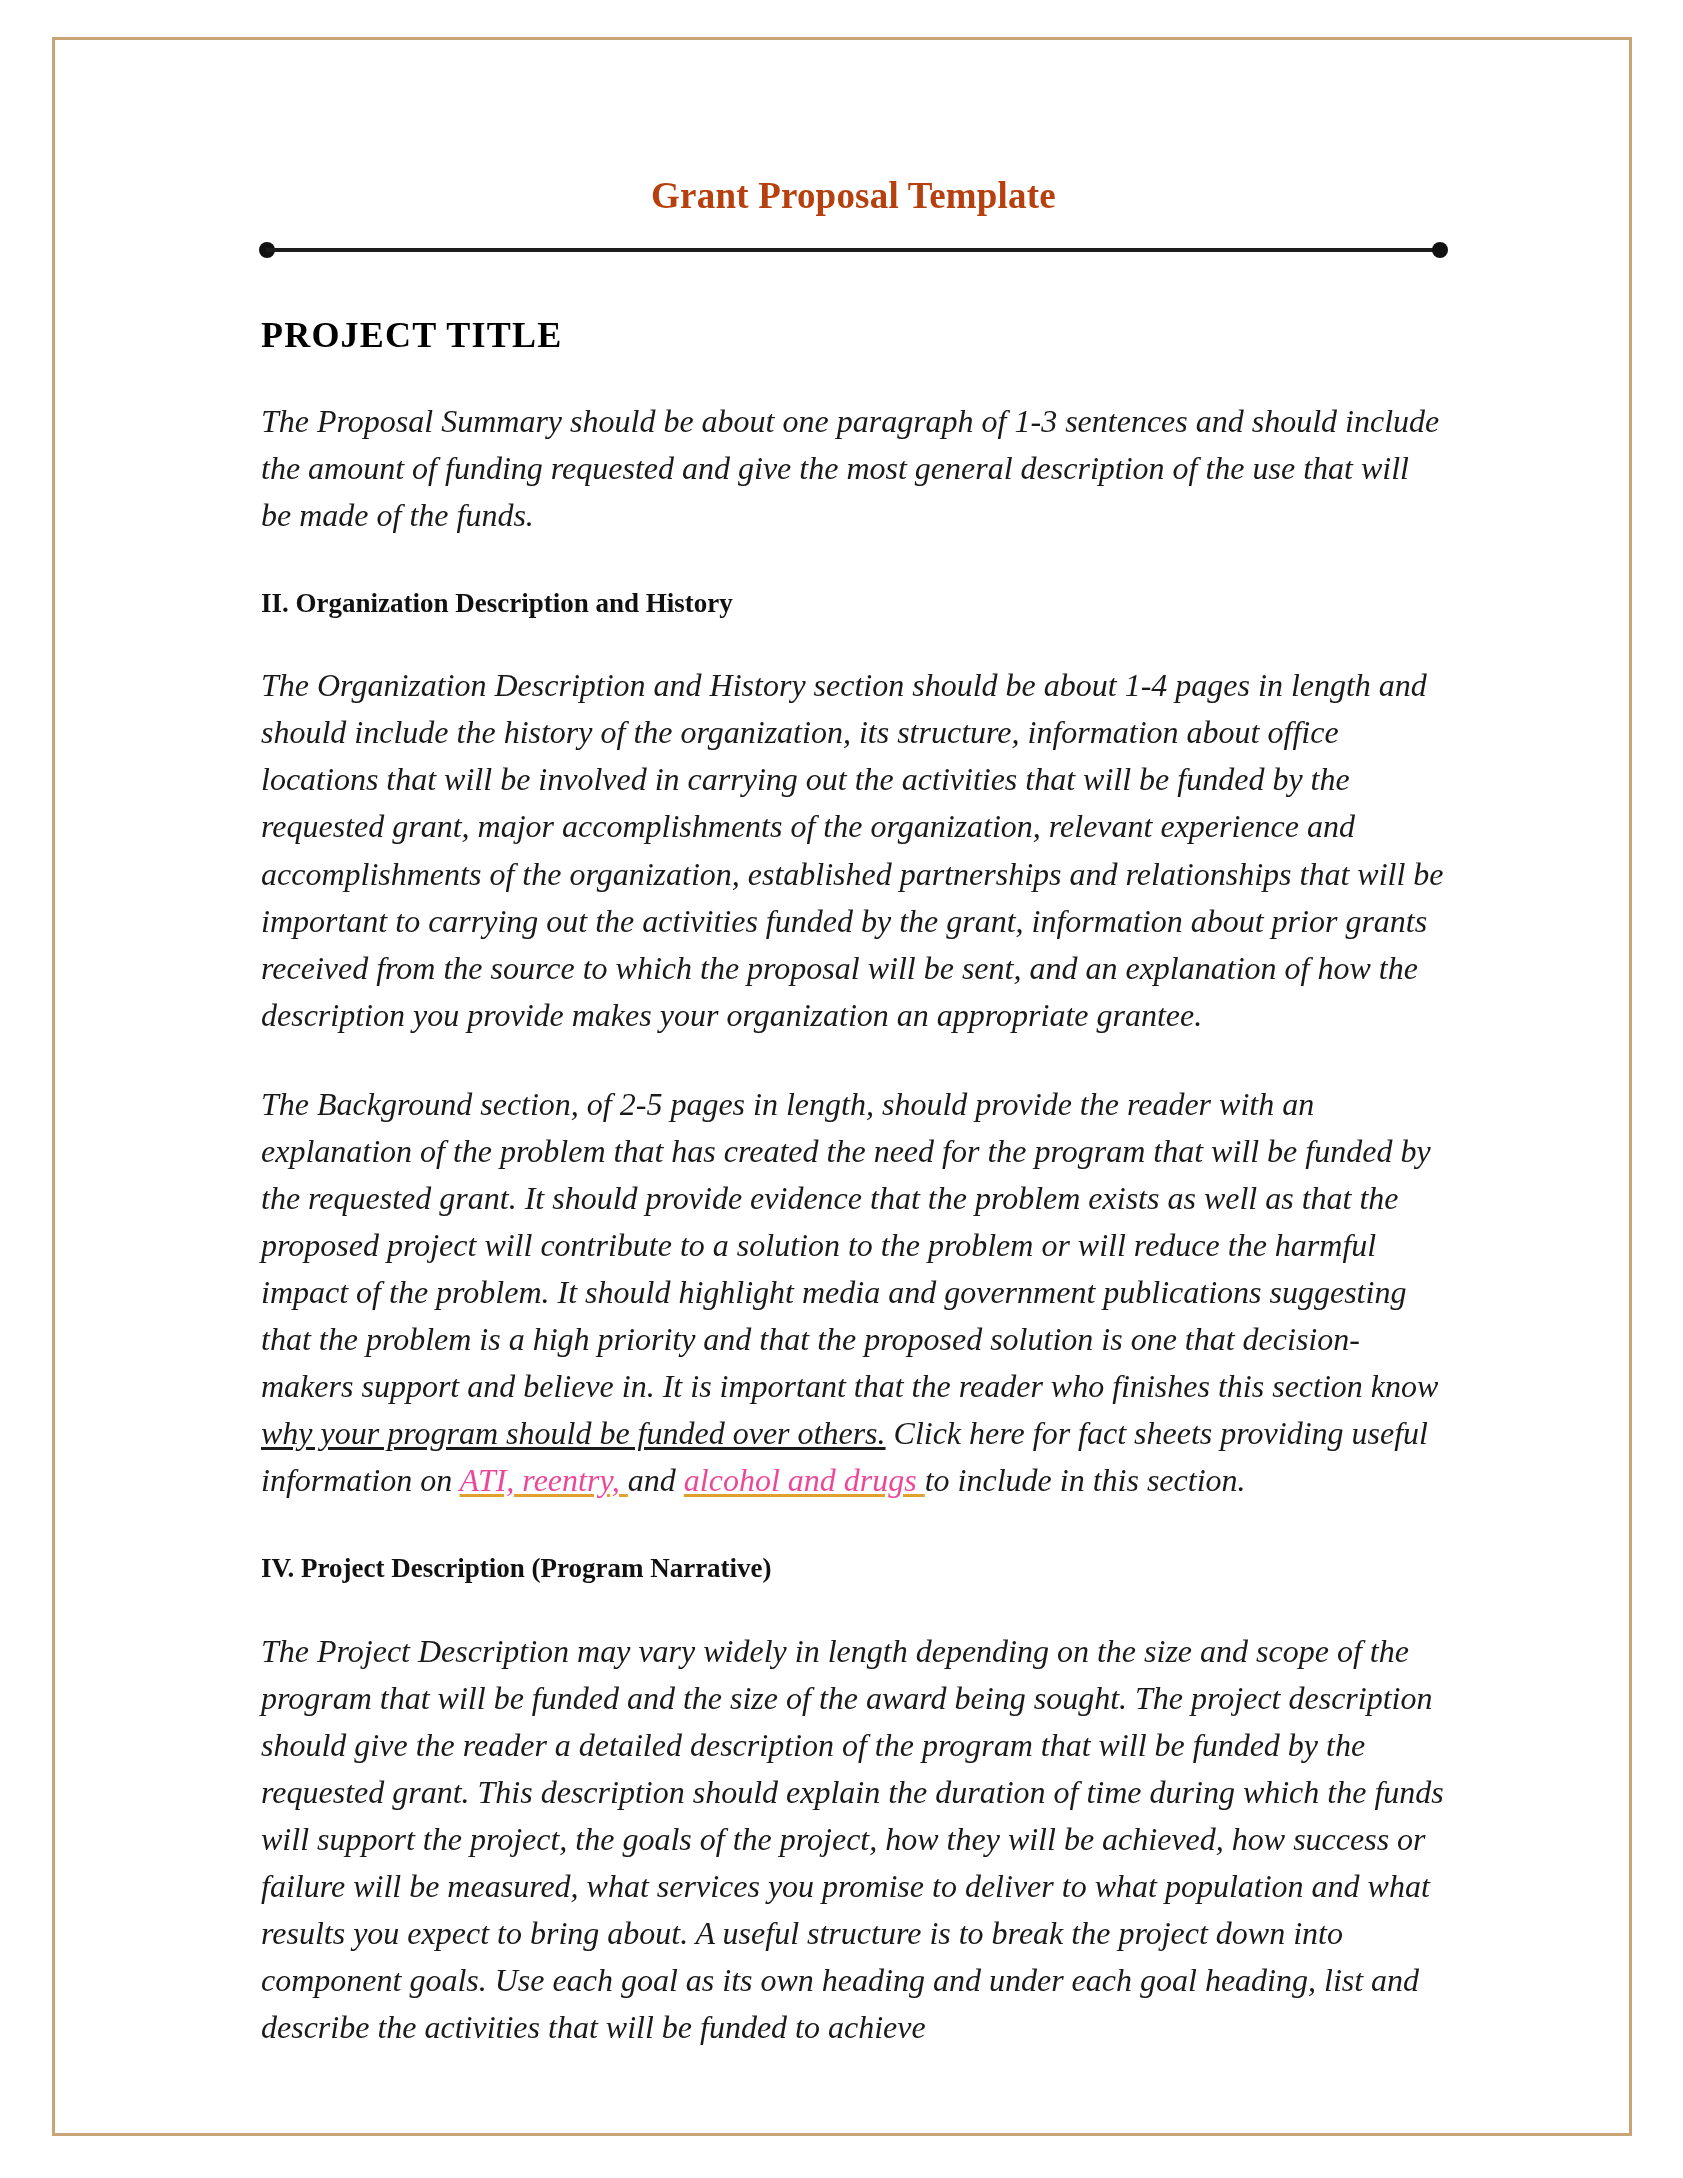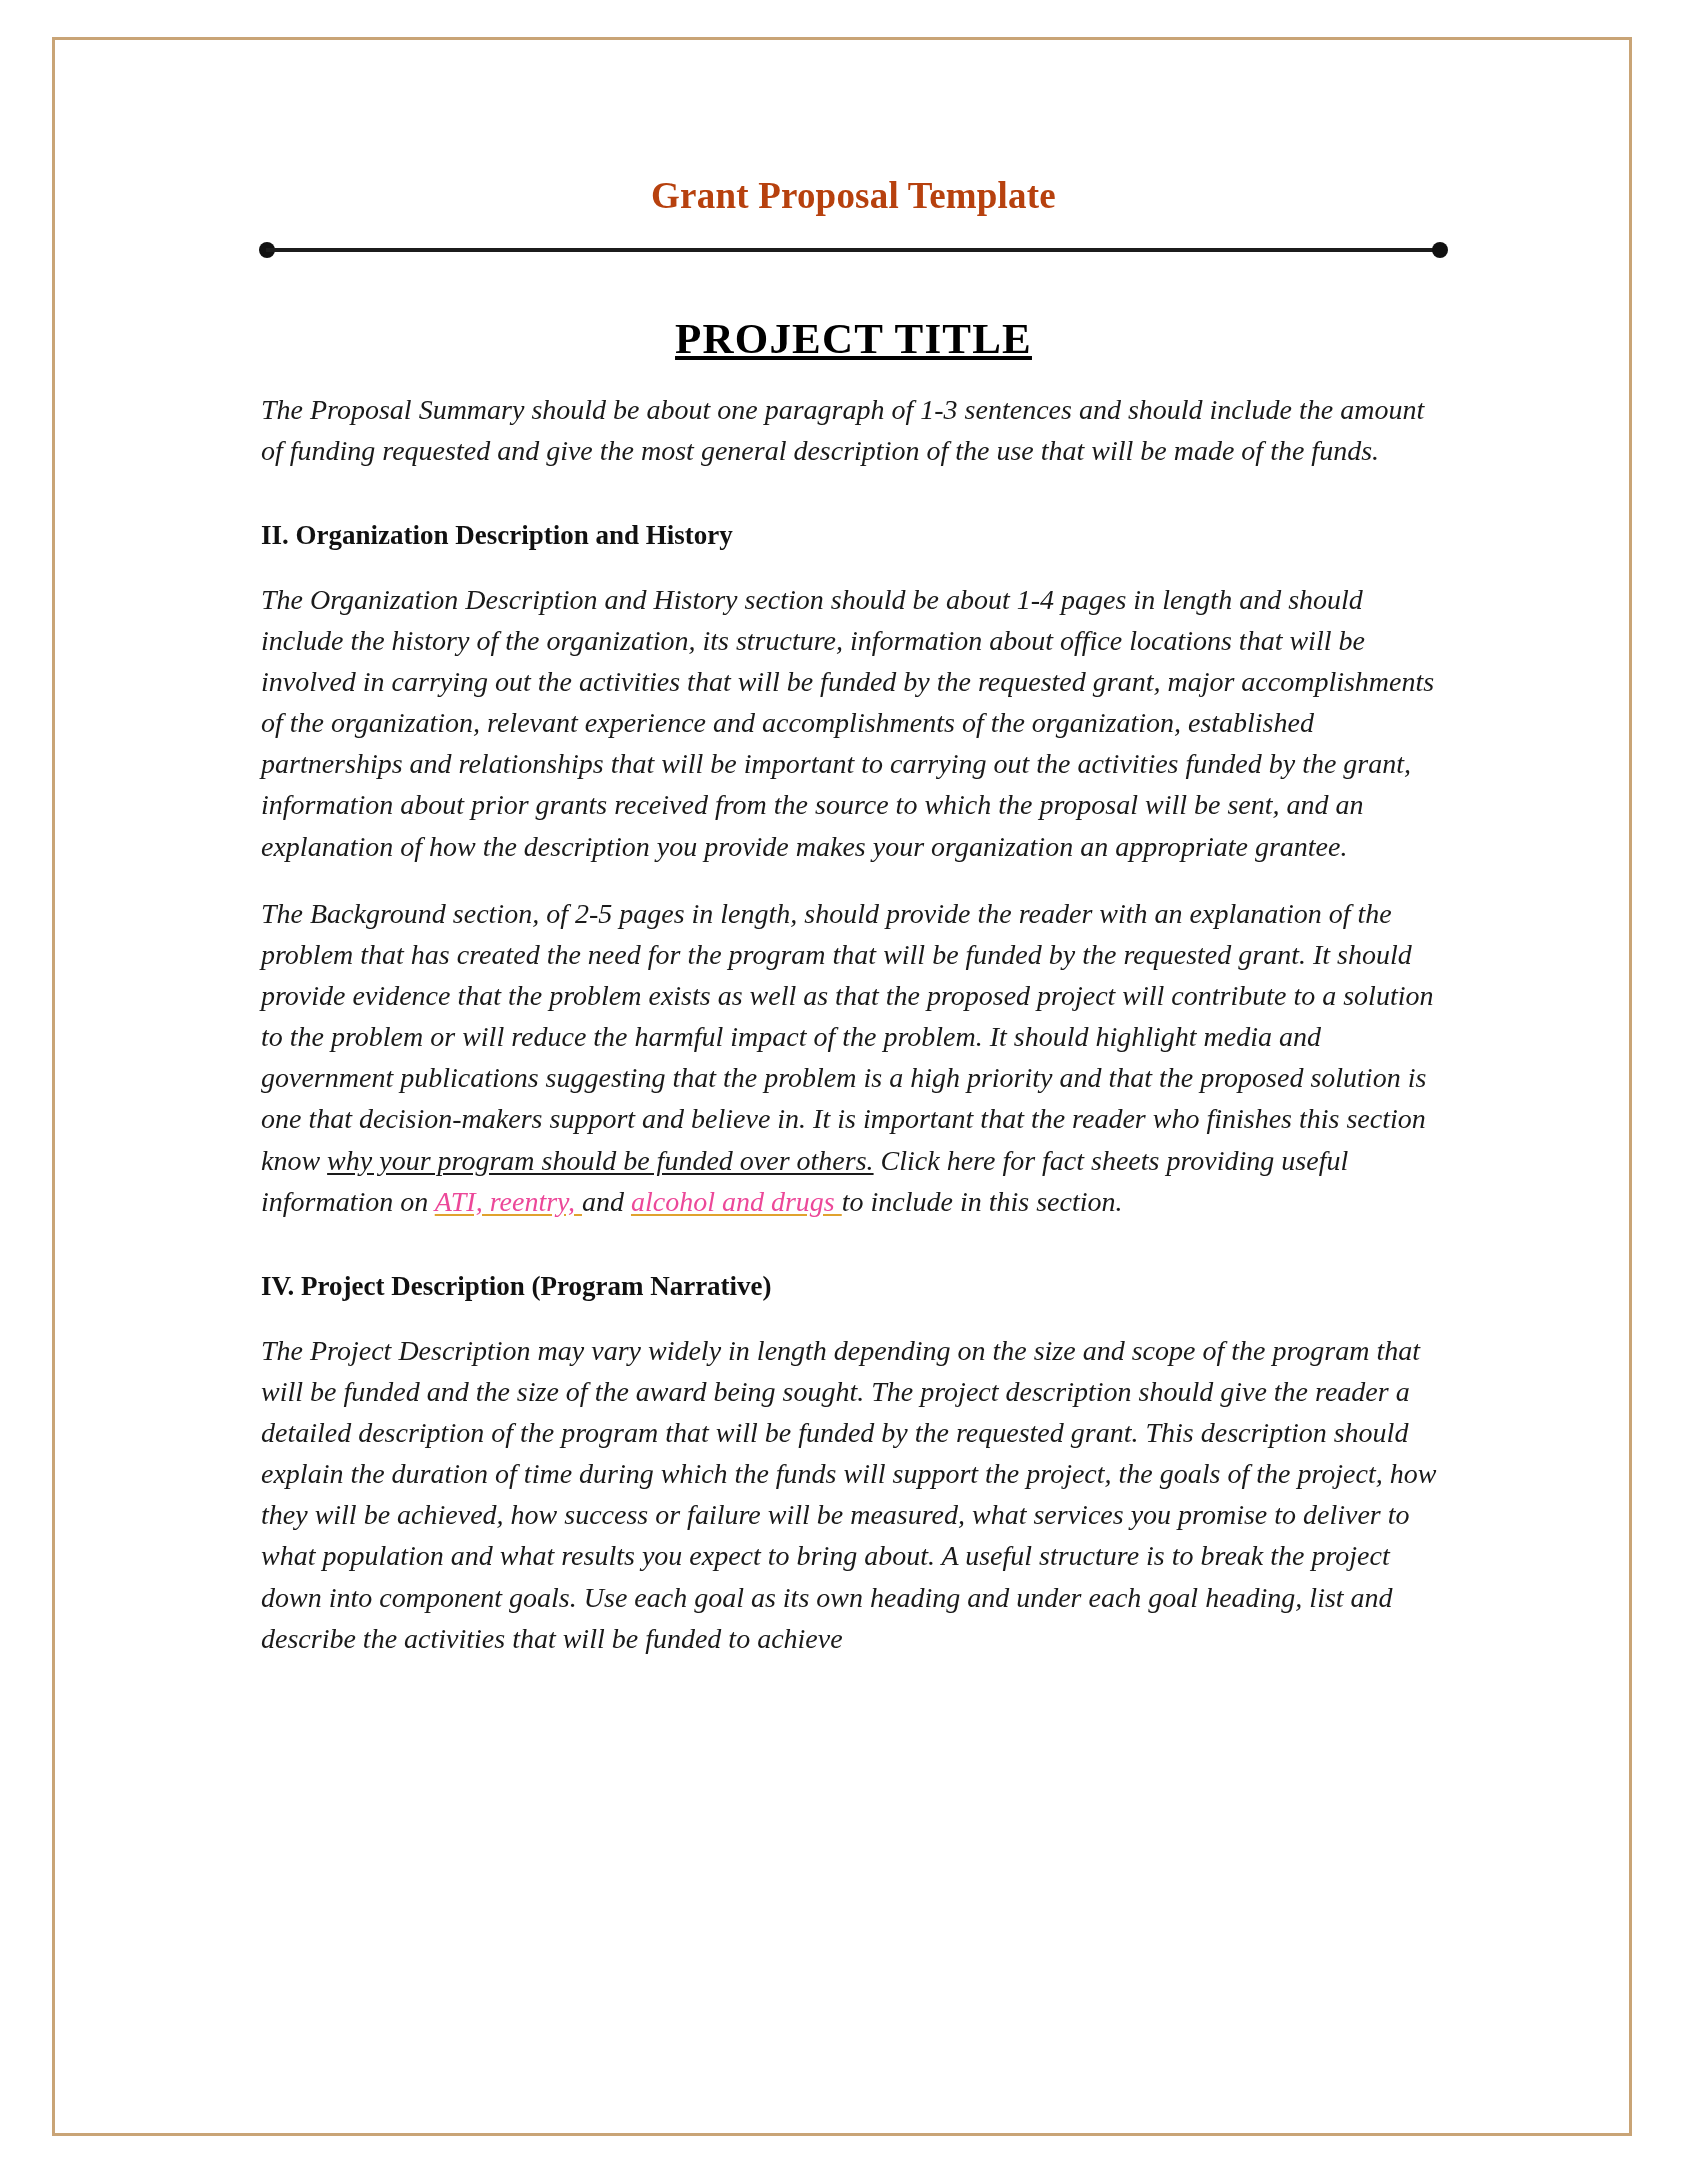--- a/index.html
+++ b/index.html
@@ -75,45 +75,44 @@
     width: 16px;
     height: 16px;
     border-radius: 50%;
     background: #111111;
   }
   .divider .dot.left  { left: -2px; }
   .divider .dot.right { right: -2px; }
 
   
   .project-title {
-    text-align: center;
+    text-align: left;
     font-weight: bold;
-    font-size: 43px;
+    font-size: 36px;
     color: #000000;
     letter-spacing: 1.2px;
     margin: 46px 0 0 0;
-    text-decoration: underline;
   }
 
   .section-heading {
     font-weight: bold;
     font-size: 27px;
     color: #111111;
     margin: 48px 0 0 0;
     line-height: 1.25;
   }
   .section-heading.first { margin-top: 48px; }
 
   
   .body-par {
     font-style: italic;
-    font-size: 28px;
+    font-size: 32px;
     line-height: 1.47;
     color: #1a1a1a;
-    margin: 26px 0 0 0;
+    margin: 42px 0 0 0;
     text-align: left;
   }
 
   .u-plain {
     text-decoration: underline;
     text-decoration-color: #1a1a1a;
     text-underline-offset: 3px;
   }
 
   .link {

